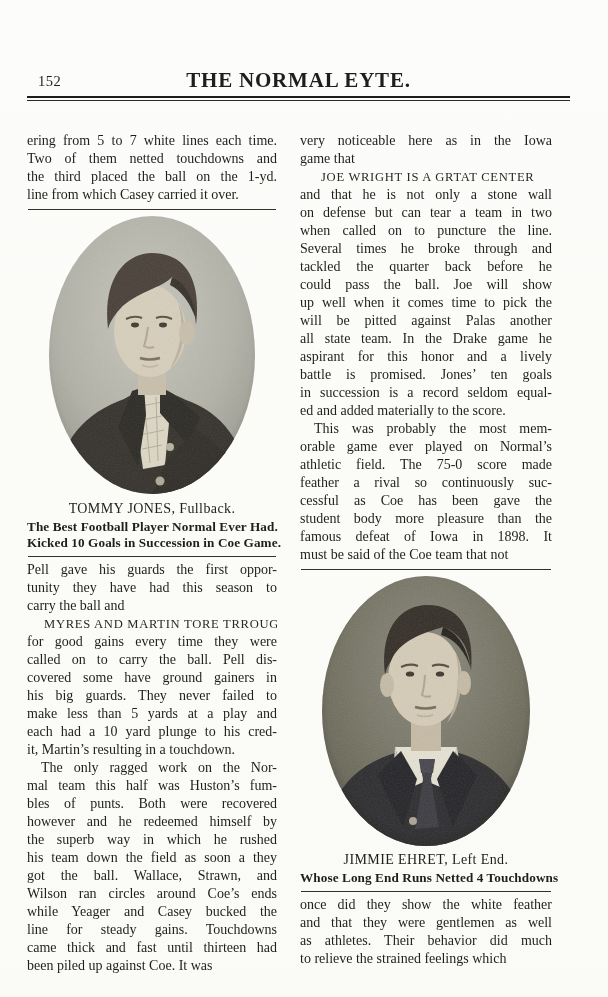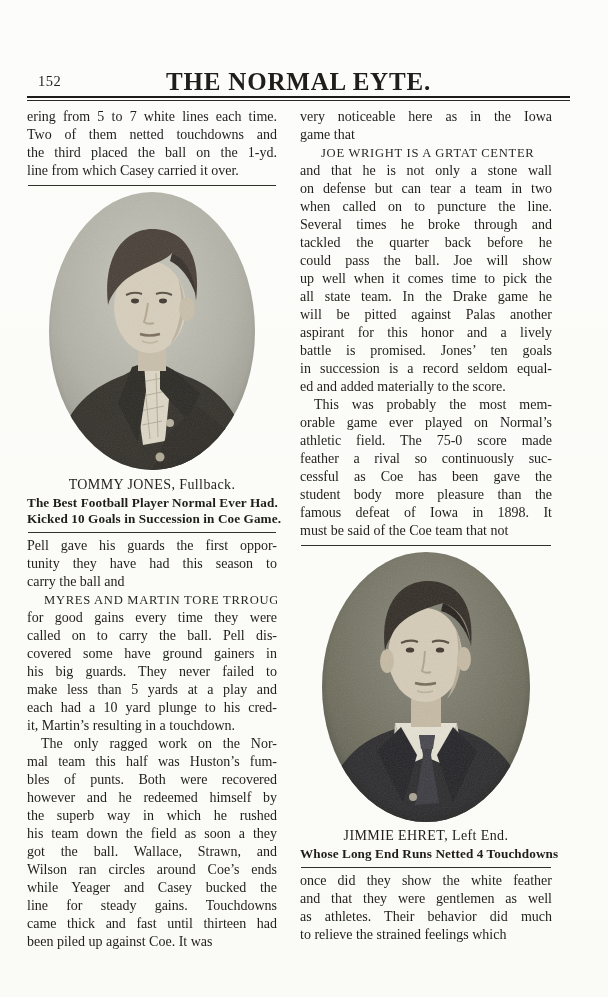--- a/index.html
+++ b/index.html
@@ -19,32 +19,32 @@
 
   
   .masthead { position: relative; height: 30px; }
   .pagenum {
     position: absolute; left: 11px; top: 7px;
     font-size: 14.5px; letter-spacing: 0.5px;
   }
   .paper-title {
     position: absolute; left: 0; right: 0; top: 2px;
     margin: 0; text-align: center;
-    font-size: 25px; font-weight: bold; letter-spacing: 0.8px;
+    font-size: 21px; font-weight: bold; letter-spacing: 0.8px;
   }
   .headrule {
     height: 2px;
     border-top: 2.5px solid #1d1c1a;
     border-bottom: 1px solid #2a2926;
     margin-bottom: 7px;
   }
 
   
   .cols { display: flex; }
-  .col { font-size: 14px; }
+  .col { font-size: 14px; margin-top: 24px; }
   .col.left  { width: 250px; margin-right: 23px; }
   .col.right { width: 252px; }
 
   .tline {
     line-height: 18px; height: 18px; overflow: hidden;
     text-align: justify; text-align-last: justify;
     white-space: nowrap;
   }
   .tline.lastline { text-align-last: left; white-space: normal; }
   .para { margin: 0; }
@@ -221,22 +221,22 @@
         <div class="subhead ind-lg">JOE WRIGHT IS A GRTAT CENTER</div>
 
         <div class="para">
             <div class="tline">and that he is not only a stone wall</div>
             <div class="tline">on defense but can tear a team in two</div>
             <div class="tline">when called on to puncture the line.</div>
             <div class="tline">Several times he broke through and</div>
             <div class="tline">tackled the quarter back before he</div>
             <div class="tline">could pass the ball.  Joe will show</div>
             <div class="tline">up well when it comes time to pick the</div>
+            <div class="tline">will be pitted against Palas another</div>
             <div class="tline">all state team.  In the Drake game he</div>
-            <div class="tline">will be pitted against Palas another</div>
             <div class="tline">aspirant for this honor and a lively</div>
             <div class="tline">battle is promised.  Jones’ ten goals</div>
             <div class="tline">in succession is a record seldom equal-</div>
             <div class="tline lastline">ed and added materially to the score.</div>
           </div>
 
         <div class="para indent-first">
             <div class="tline">This was probably the most mem-</div>
             <div class="tline">orable game ever played on Normal’s</div>
             <div class="tline">athletic field.  The 75-0 score made</div>

